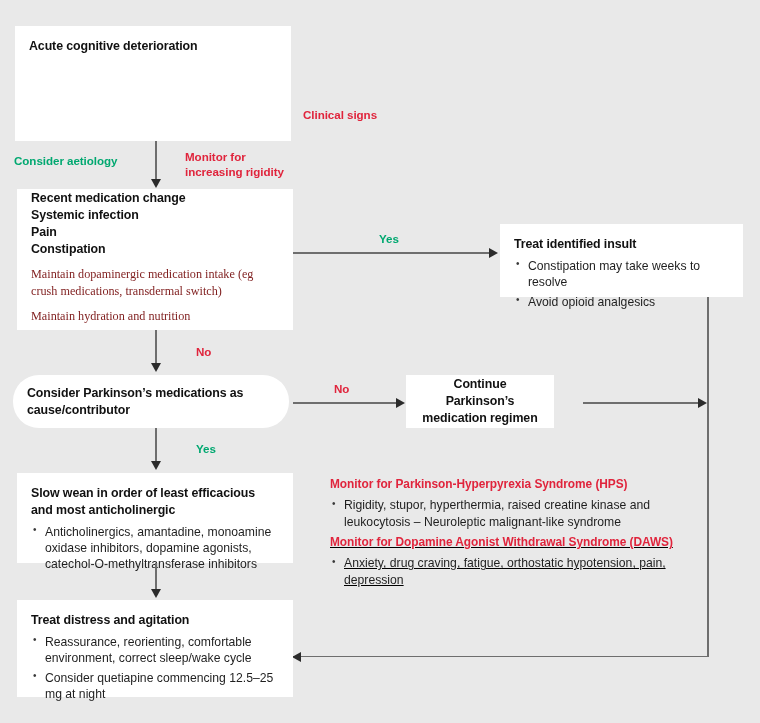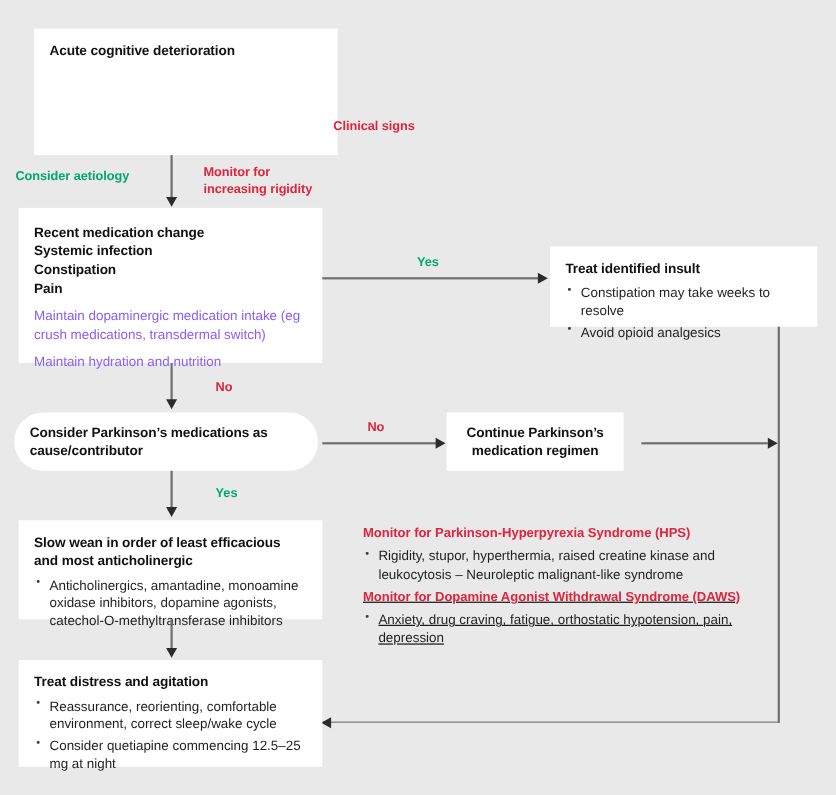--- a/index.html
+++ b/index.html
@@ -25,22 +25,23 @@
   .box-title {
     font-weight: bold;
     font-size: 12.4px;
     line-height: 1.36;
     letter-spacing: -0.1px;
     color: #111111;
   }
   .box-line {
     font-size: 12.2px;
     line-height: 1.34;
-    color: #8b5cf6;
+    color: #7f1d1d;
     margin-top: 9px;
+    font-family: Liberation Serif, serif;
   }
   ul.bul {
     list-style: none;
     margin-top: 5px;
   }
   ul.bul > li {
     position: relative;
     padding-left: 14px;
     font-size: 12.2px;
     line-height: 1.34;
@@ -106,38 +107,38 @@
     line-height: 1.3;
     letter-spacing: -0.05px;
   }
   .note ul.bul > li { color: #1f1f1f; }
 </style>
 </head>
 <body>
 
 <div id="canvas">
 
-  <div class="box" style="left:31px; top:26px; width:276px; height:115px;">
+  <div class="box" style="left:15px; top:26px; width:276px; height:115px;">
     <div class="box-title">Acute cognitive deterioration</div>
   </div>
 
   <div class="lbl red" style="left:303px; top:72px;margin-top:36px;">Clinical signs</div>
 
   <div class="vline" style="left:155px; top:141px; height:40px;"></div>
   <div class="arrow-d" style="left:150.8px; top:179px;"></div>
 
   <div class="lbl green" style="left:14px; top:154px;">Consider aetiology</div>
   <div class="lbl red" style="left:185px; top:150px;">Monitor for
 increasing rigidity</div>
 
-  <div class="box" style="left:17px; top:189px; width:276px; height:141px; padding-top:14px;">
+  <div class="box" style="left:17px; top:189px; width:276px; height:141px; padding-top:1px;">
     <div class="box-title">Recent medication change</div>
     <div class="box-title">Systemic infection</div>
+    <div class="box-title">Pain</div>
     <div class="box-title">Constipation</div>
-    <div class="box-title">Pain</div>
     <div class="box-line">Maintain dopaminergic medication intake (eg crush medications, transdermal switch)</div>
     <div class="box-line">Maintain hydration and nutrition</div>
   </div>
 
   <div class="hline" style="left:293px; top:252px; width:198px;"></div>
   <div class="arrow-r" style="left:489px; top:248px;"></div>
   <div class="lbl green" style="left:379px; top:232px;">Yes</div>
 
   <div class="box" style="left:500px; top:224px; width:243px; height:73px;">
     <div class="box-title">Treat identified insult</div>
@@ -156,21 +157,21 @@
   <div class="lbl red" style="left:196px; top:345px;">No</div>
 
   <div class="box" style="left:13px; top:375px; width:276px; height:53px; display:flex; align-items:center;border-radius:26px;">
     <div class="box-title">Consider Parkinson’s medications as cause/contributor</div>
   </div>
 
   <div class="hline" style="left:293px; top:402px; width:104px;"></div>
   <div class="arrow-r" style="left:396px; top:398px;"></div>
   <div class="lbl red" style="left:334px; top:382px;">No</div>
 
-  <div class="box" style="left:406px; top:375px; width:161px; height:53px; display:flex; align-items:center; justify-content:center; text-align:center;">
+  <div class="box" style="left:406px; top:375px; width:148px; height:53px; display:flex; align-items:center; justify-content:center; text-align:center;">
     <div class="box-title">Continue Parkinson’s medication regimen</div>
   </div>
 
   <div class="hline" style="left:583px; top:402px; width:115px;"></div>
   <div class="arrow-r" style="left:698px; top:398px;"></div>
 
   <div class="vline" style="left:155px; top:428px; height:35px;"></div>
   <div class="arrow-d" style="left:150.8px; top:461px;"></div>
   <div class="lbl green" style="left:196px; top:442px;">Yes</div>
 

